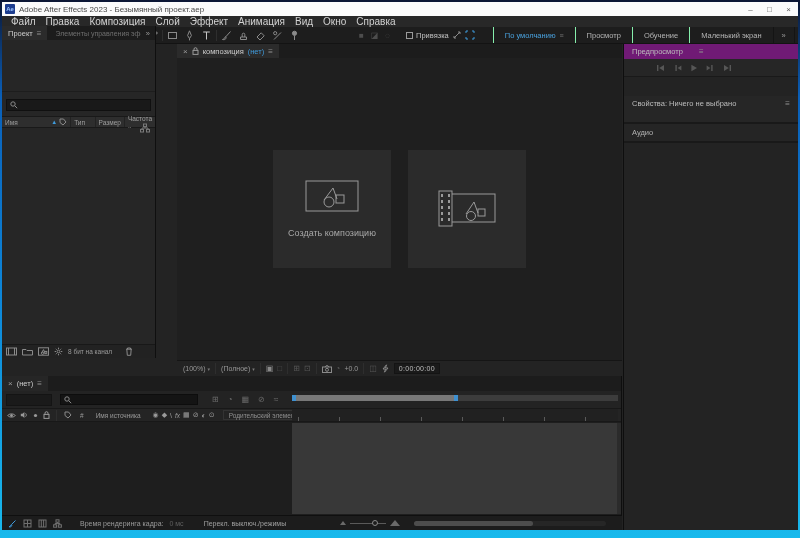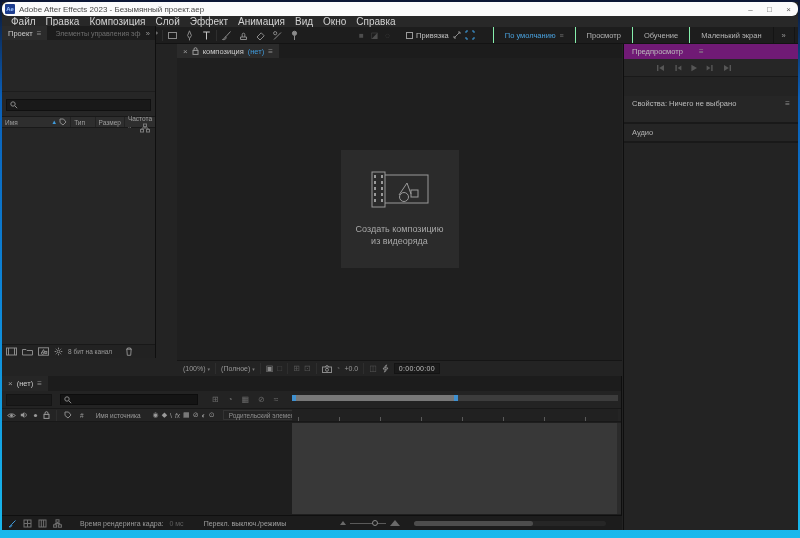--- a/index.html
+++ b/index.html
@@ -5,21 +5,21 @@
   * { margin:0; padding:0; box-sizing:border-box; }
   html,body { width:800px; height:538px; overflow:hidden; }
   body {
     font-family:"Liberation Sans", sans-serif;
     background:linear-gradient(180deg,#0c1634 0%, #0a5fb8 18%, #0d86d8 55%, #18b9ec 100%);
     position:relative;
   }
   .window { position:absolute; left:2px; top:2px; width:796px; height:528px; background:#232323; }
 
   
-  .titlebar { height:14px; background:#fbfbfb; display:flex; align-items:center; font-size:8px; color:#4a4a4a;border-radius:6px; }
+  .titlebar { height:14px; background:#fbfbfb; display:flex; align-items:center; font-size:8px; color:#4a4a4a; }
   .app-badge { width:10px; height:10px; margin:0 4px 0 3px; background:#1d3d8f; color:#9ec6ff;
     font-size:6px; font-weight:bold; display:flex; align-items:center; justify-content:center; border-radius:1px; }
   .win-controls { margin-left:auto; display:flex; height:100%; }
   .win-btn { width:19px; display:flex; align-items:center; justify-content:center; color:#5c5c5c; font-size:8px; }
 
   
   .menubar { height:11px; background:#282828; display:flex; align-items:center; font-size:10px; color:#d2d2d2; padding-left:4px; }
   .menu-item { padding:0 5px; white-space:nowrap; }
 
   
@@ -357,40 +357,48 @@
             <path d="M2 3.4 V2.2 A1.5 1.5 0 0 1 5 2.2 V3.4"></path>
           </svg>
         <span>композиция</span>
         <span class="comp-status">(нет)</span>
         <span class="ham">≡</span>
       </div>
     </div>
 
     <div class="viewer">
       <div class="card">
+        <svg width="60" height="36" viewBox="0 0 60 36" fill="none" stroke="#9a9a9a">
+          <rect x="4" y="3" width="52" height="30"></rect>
+          <path d="M22 22 L31 10 L35 21"></path>
+          <circle cx="27" cy="24" r="5"></circle>
+          <rect x="34" y="17" width="8" height="8"></rect>
+        </svg>
+        <div class="card-label">Создать композицию</div>
+      </div>
+      <div class="card">
         <svg width="64" height="40" viewBox="0 0 64 40" fill="none" stroke="#9a9a9a">
           <rect x="15" y="5" width="45" height="28"></rect>
           <path d="M31 25 L39 13 L43 24"></path>
           <circle cx="36" cy="27" r="4.5"></circle>
           <rect x="43" y="20" width="7" height="7"></rect>
           <rect x="4" y="2" width="13" height="35" fill="#2b2b2b"></rect>
           <g fill="#9a9a9a" stroke="none">
             <rect x="6" y="5" width="2" height="3"></rect>
               <rect x="6" y="11" width="2" height="3"></rect>
               <rect x="6" y="17" width="2" height="3"></rect>
               <rect x="6" y="23" width="2" height="3"></rect>
               <rect x="6" y="29" width="2" height="3"></rect>
             <rect x="13" y="5" width="2" height="3"></rect>
               <rect x="13" y="11" width="2" height="3"></rect>
               <rect x="13" y="17" width="2" height="3"></rect>
               <rect x="13" y="23" width="2" height="3"></rect>
               <rect x="13" y="29" width="2" height="3"></rect>
           </g>
         </svg>
-        <div class="card-label">Создать композицию из видеоряда</div>
       </div>
     </div>
 
     <div class="comp-bottom">
       <div class="dd">
         <span>(100%)</span>
         <span class="dd-caret">▾</span>
       </div>
       <div class="tb-sep"></div>
       <div class="dd">

